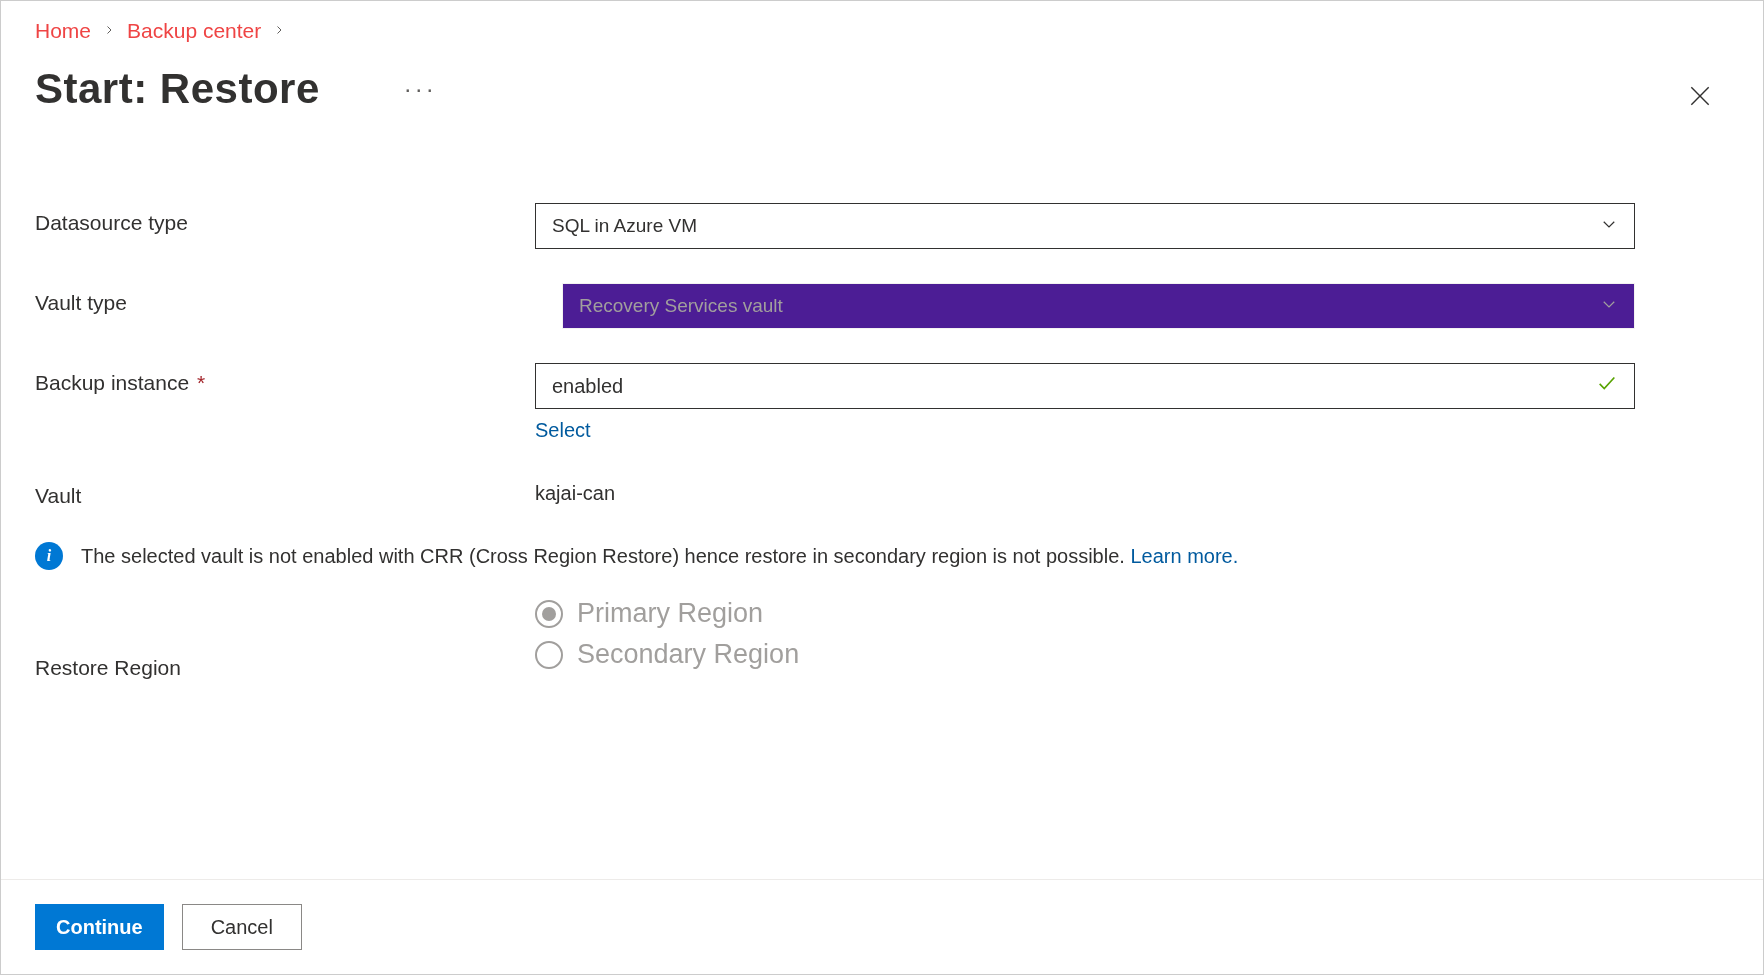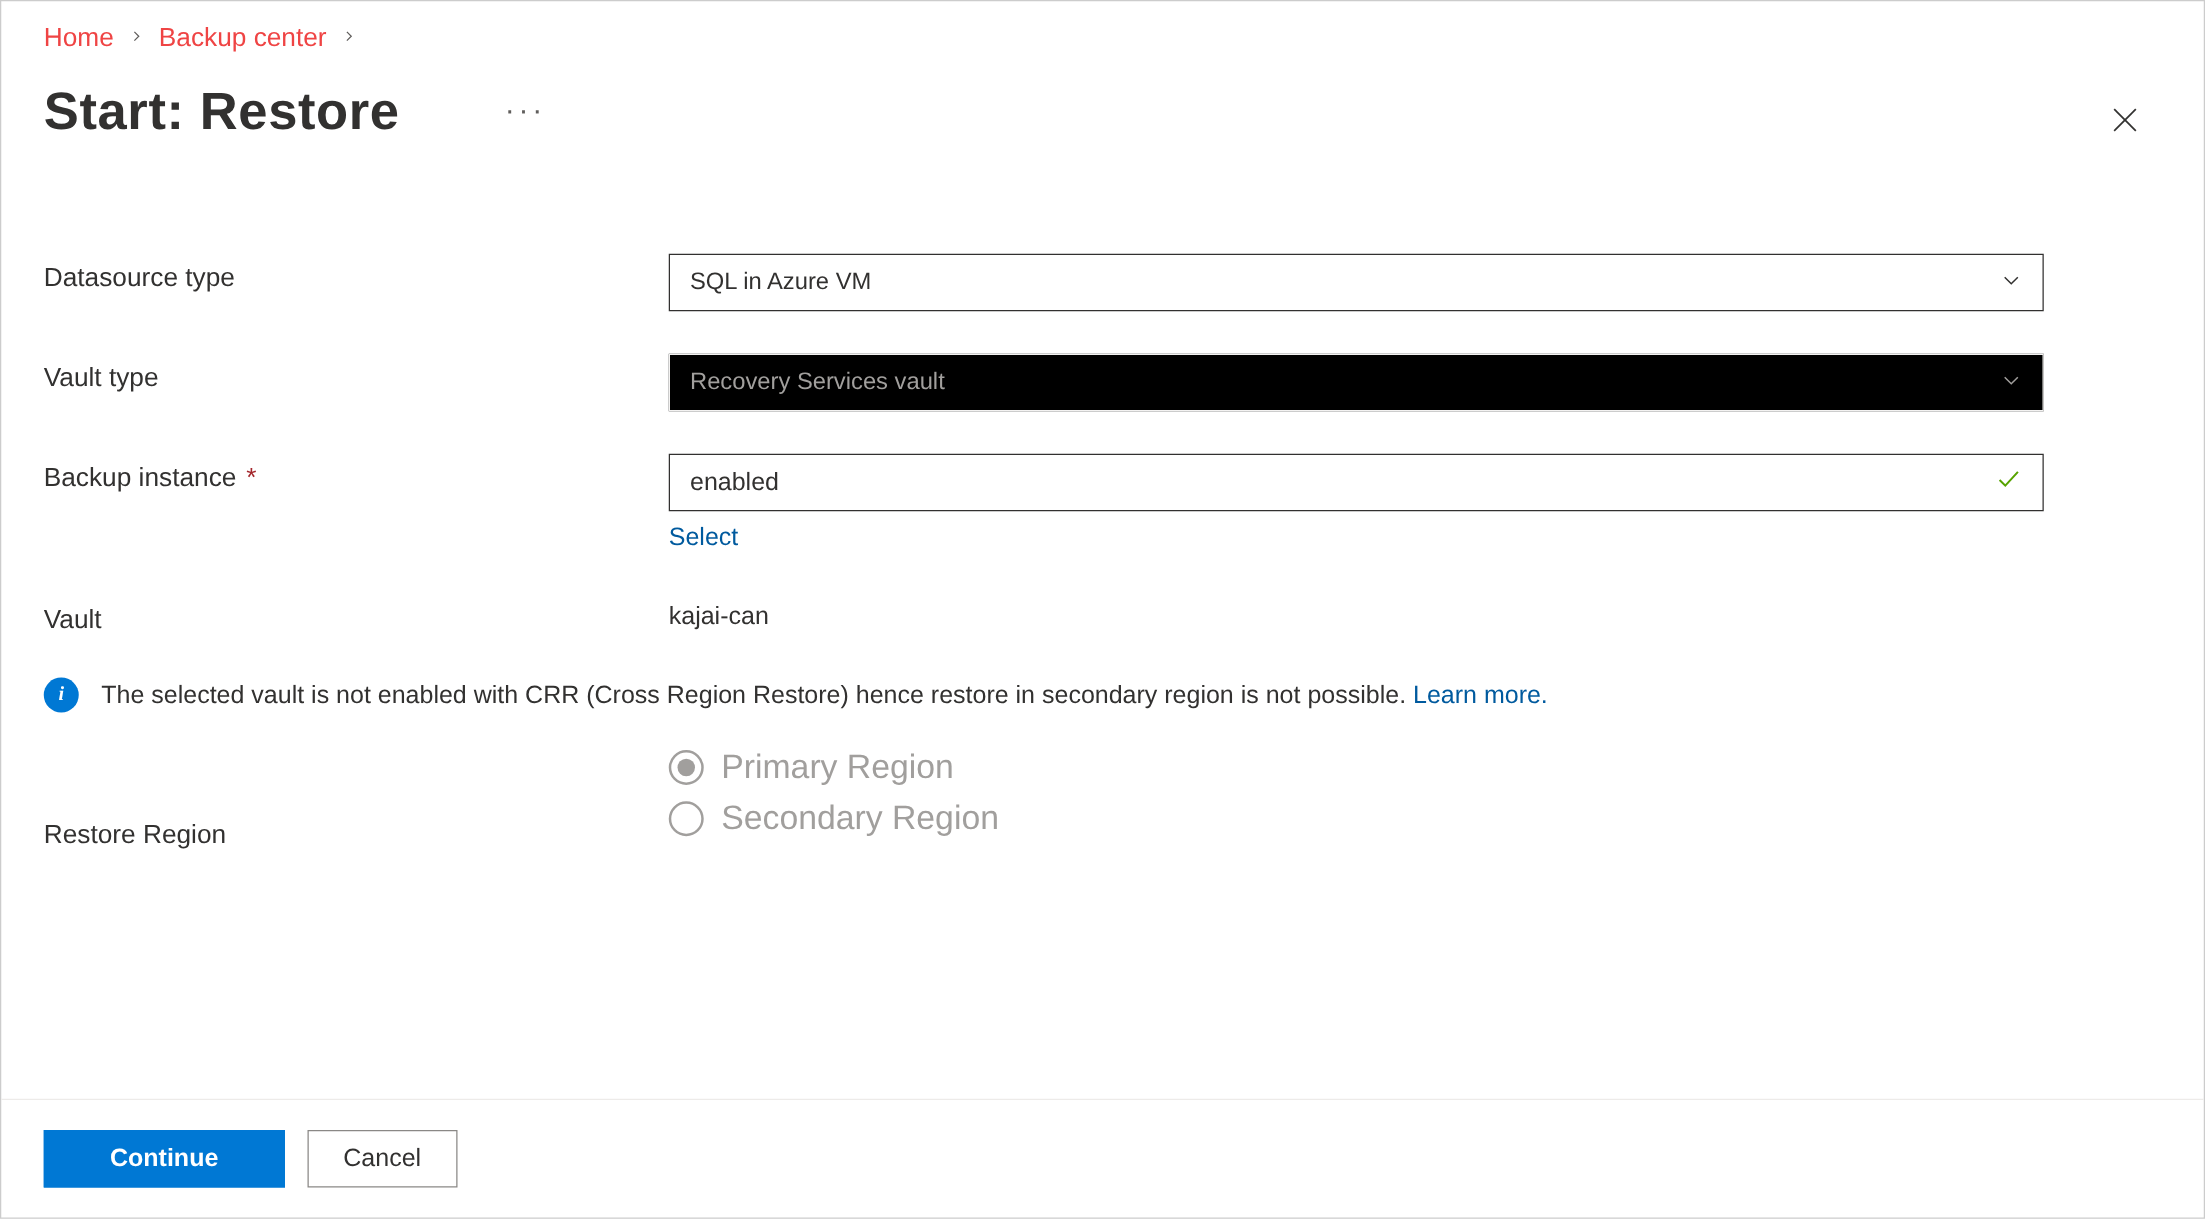--- a/index.html
+++ b/index.html
@@ -88,24 +88,25 @@
     justify-content: space-between;
     height: 46px;
     border: 1px solid #323130;
     background: #fff;
     padding: 0 16px;
     font-size: 19px;
     color: #323130;
     cursor: pointer;
   }
   .dropdown.disabled {
-    background: #000000;
+    background: #4c1d95;
     border: 1px solid #f3f2f1;
     color: #a19f9d;
     cursor: default;
+    margin-left: 27px;
   }
   .chev-down {
     font-size: 16px;
     color: #323130;
   }
   .dropdown.disabled .chev-down { color: #a19f9d; }
   .inputish {
     display: flex;
     align-items: center;
     justify-content: space-between;
@@ -202,21 +203,21 @@
     cursor: pointer;
     border: 1px solid #8a8886;
     background: #fff;
     color: #323130;
   }
   .btn.primary {
     background: #0078d4;
     border-color: #0078d4;
     color: #fff;
     font-weight: 600;
-    padding: 0 52px;
+    padding: 0 20px;
   }
 </style>
 </head>
 <body>
 
 <div class="content">
 
   <nav class="breadcrumb">
     <a href="#">Home</a>
     <span class="chev"><svg width="12" height="12" viewBox="0 0 24 24" fill="none" stroke="#605e5c" stroke-width="2">

